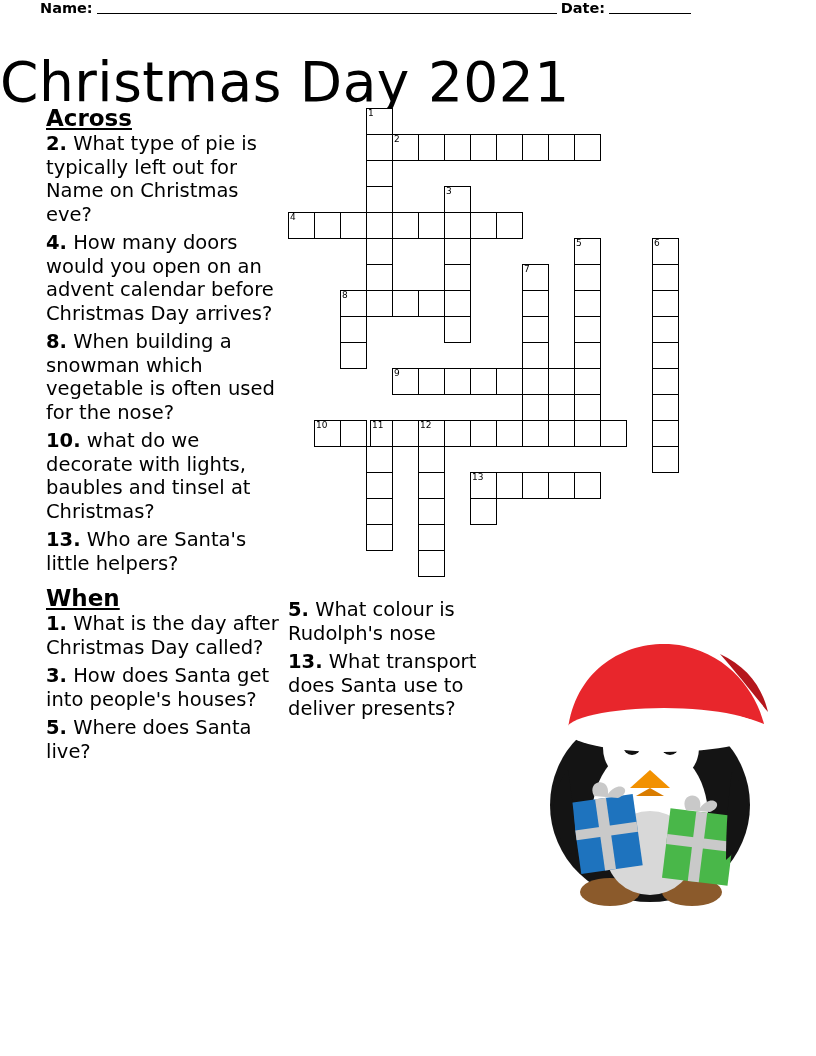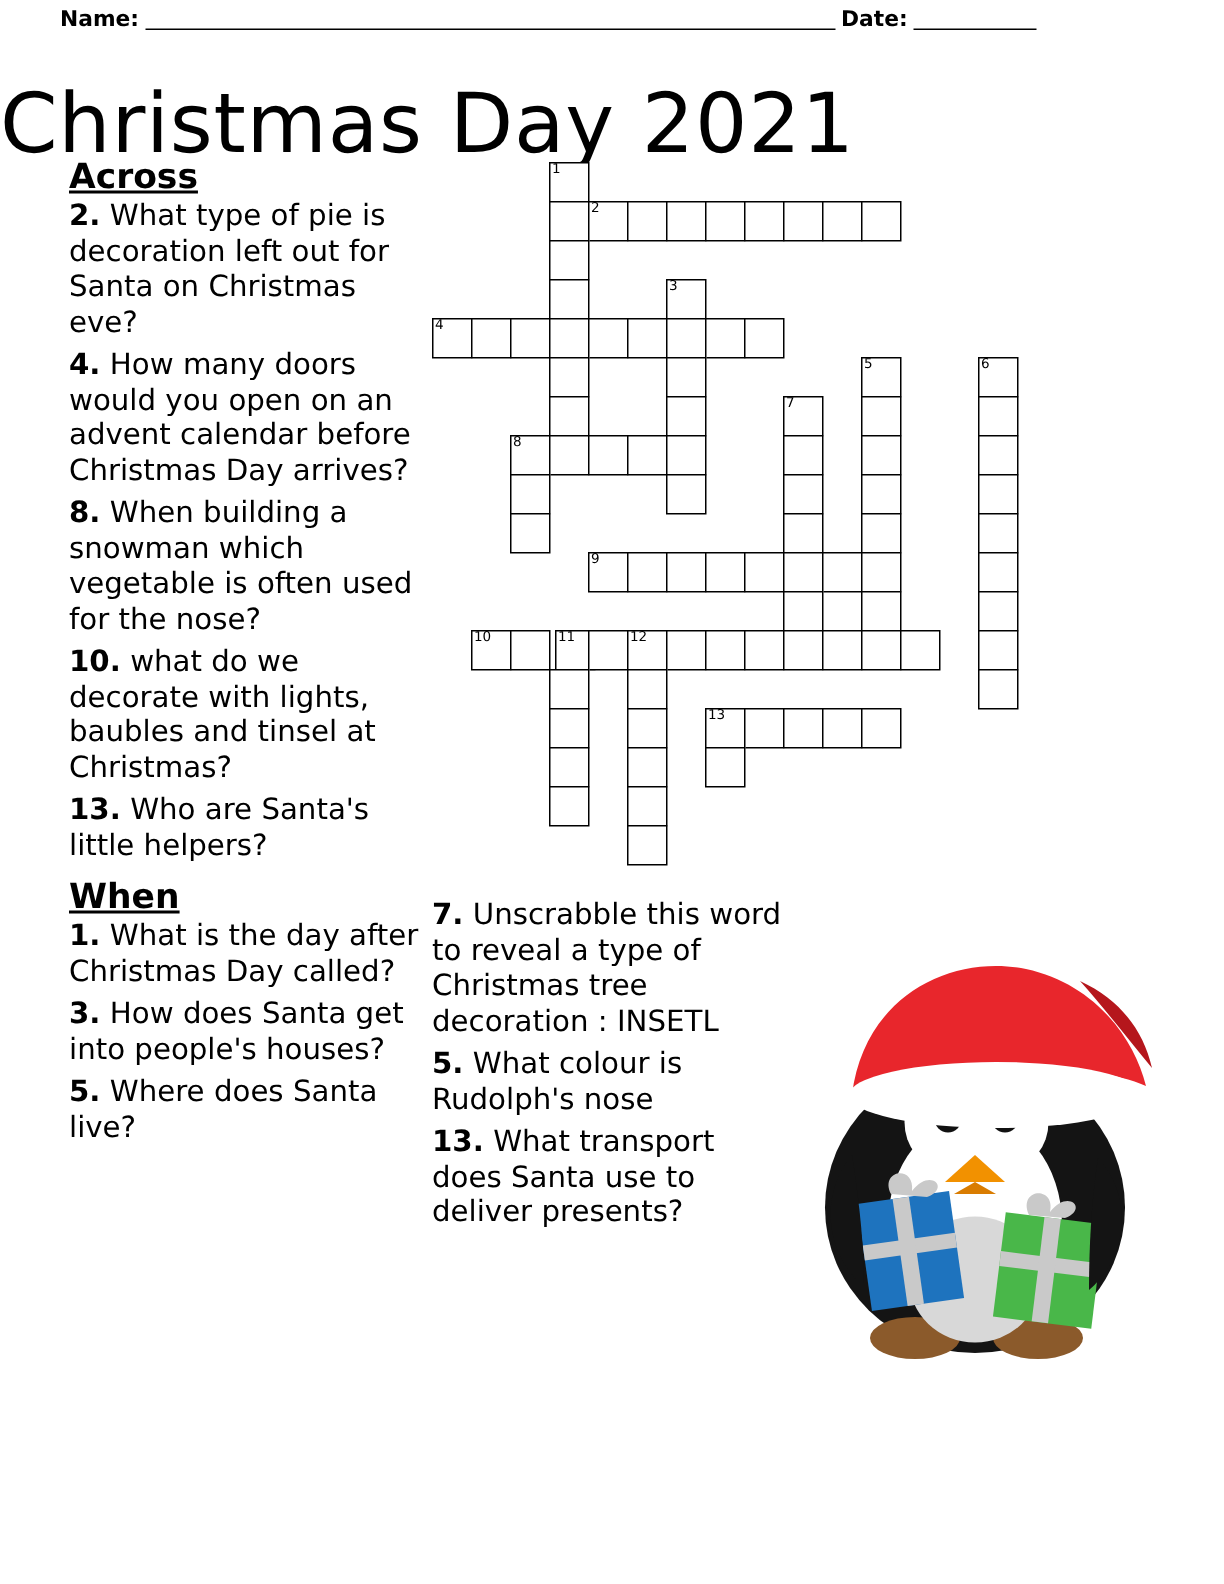--- a/index.html
+++ b/index.html
@@ -15,21 +15,21 @@
   }
 
   
   .namebar {
     position: absolute;
     top: 0px;
     left: 40px;
     width: 710px;
     height: 26px;
     display: flex;
-    align-items: center;
+    align-items: flex-start;
     font-size: 14.5px;
     white-space: nowrap;
   }
   .namebar .lbl { font-weight: bold; }
   .namebar .rule {
     border-bottom: 1px solid #000;
     flex: 0 0 auto;
     height: 14px;
     margin: 0 4px;
   }
@@ -113,21 +113,21 @@
   <span class="rule rule-short"></span>
 </div>
 
 <div class="title">Christmas Day 2021</div>
 
 <div class="col col-left">
   <div class="sect-head">Across</div>
 
   <p class="clue">
     <span class="num">2.</span>
-    <span>What type of pie is decoration left out for Santa on Christmas eve?</span>
+    <span>What type of pie is typically left out for Name on Christmas eve?</span>
   </p>
   <p class="clue">
     <span class="num">4.</span>
     <span>How many doors would you open on an advent calendar before Christmas Day arrives?</span>
   </p>
   <p class="clue">
     <span class="num">8.</span>
     <span>When building a snowman which vegetable is often used for the nose?</span>
   </p>
   <p class="clue">
@@ -149,24 +149,20 @@
     <span class="num">3.</span>
     <span>How does Santa get into people's houses?</span>
   </p>
   <p class="clue">
     <span class="num">5.</span>
     <span>Where does Santa live?</span>
   </p>
 </div>
 
 <div class="col col-mid">
-  <p class="clue">
-    <span class="num">7.</span>
-    <span>Unscrabble this word to reveal a type of Christmas tree decoration : INSETL</span>
-  </p>
   <p class="clue">
     <span class="num">5.</span>
     <span>What colour is Rudolph's nose</span>
   </p>
   <p class="clue">
     <span class="num">13.</span>
     <span>What transport does Santa use to deliver presents?</span>
   </p>
 </div>
 

